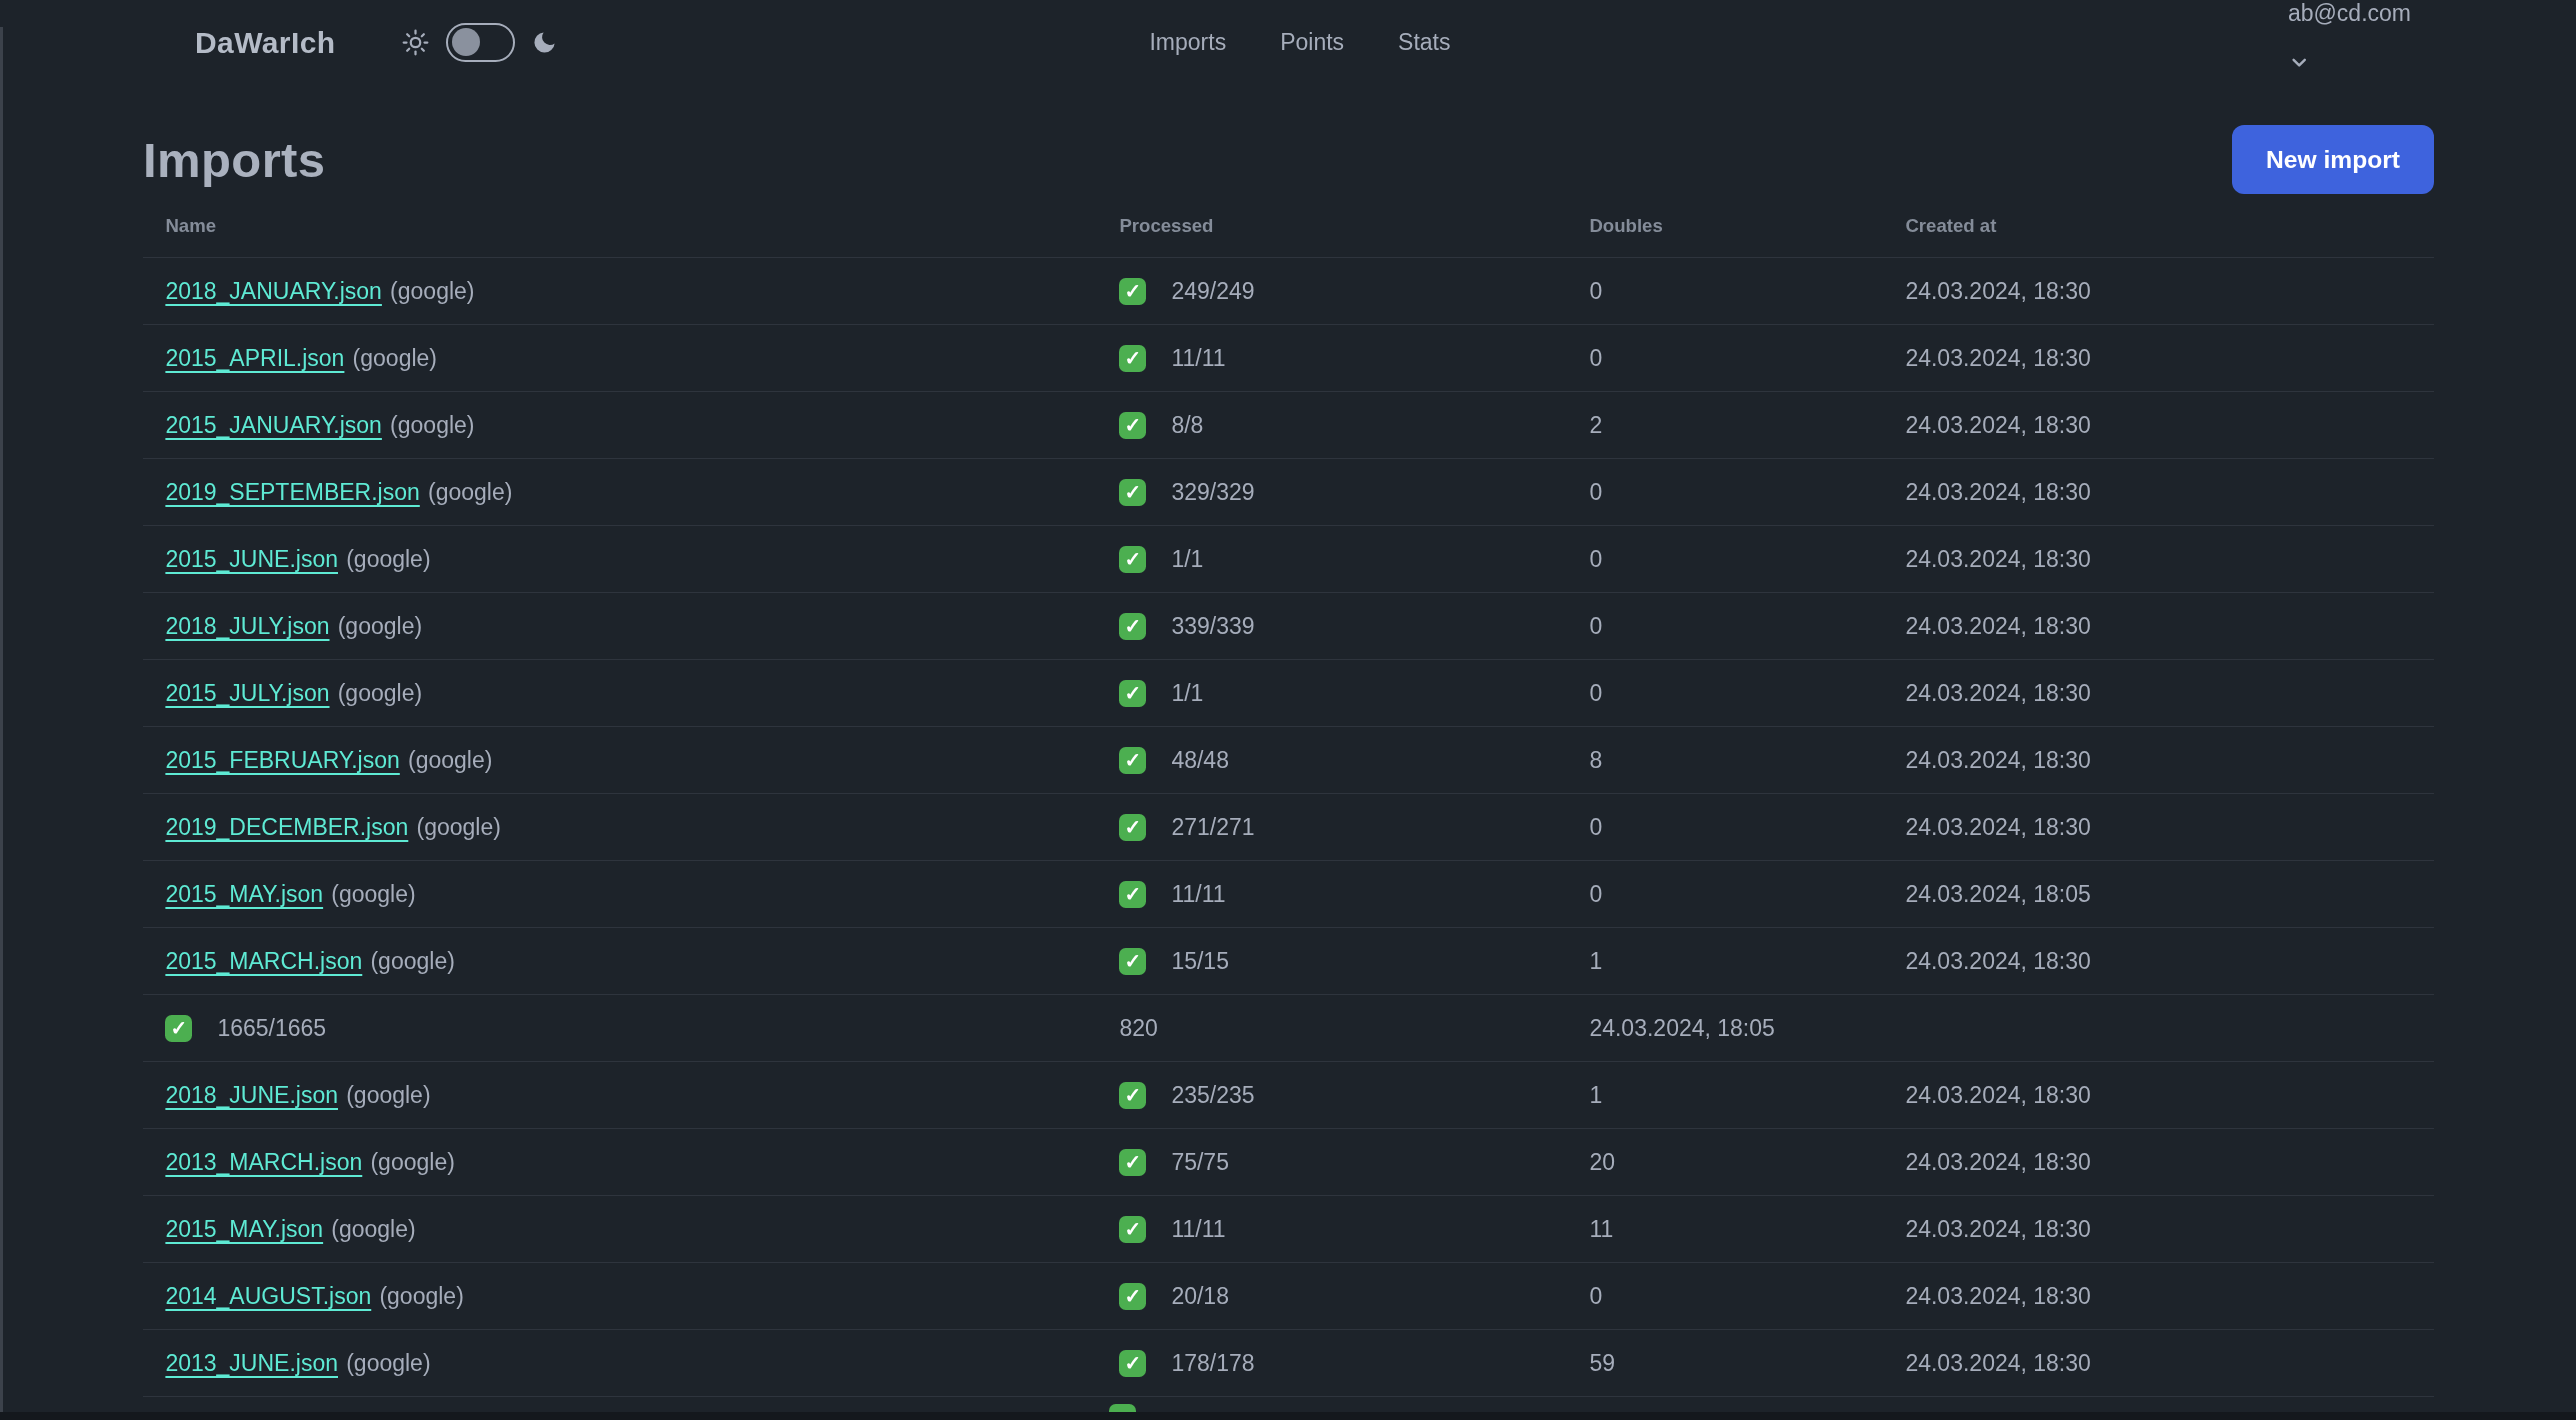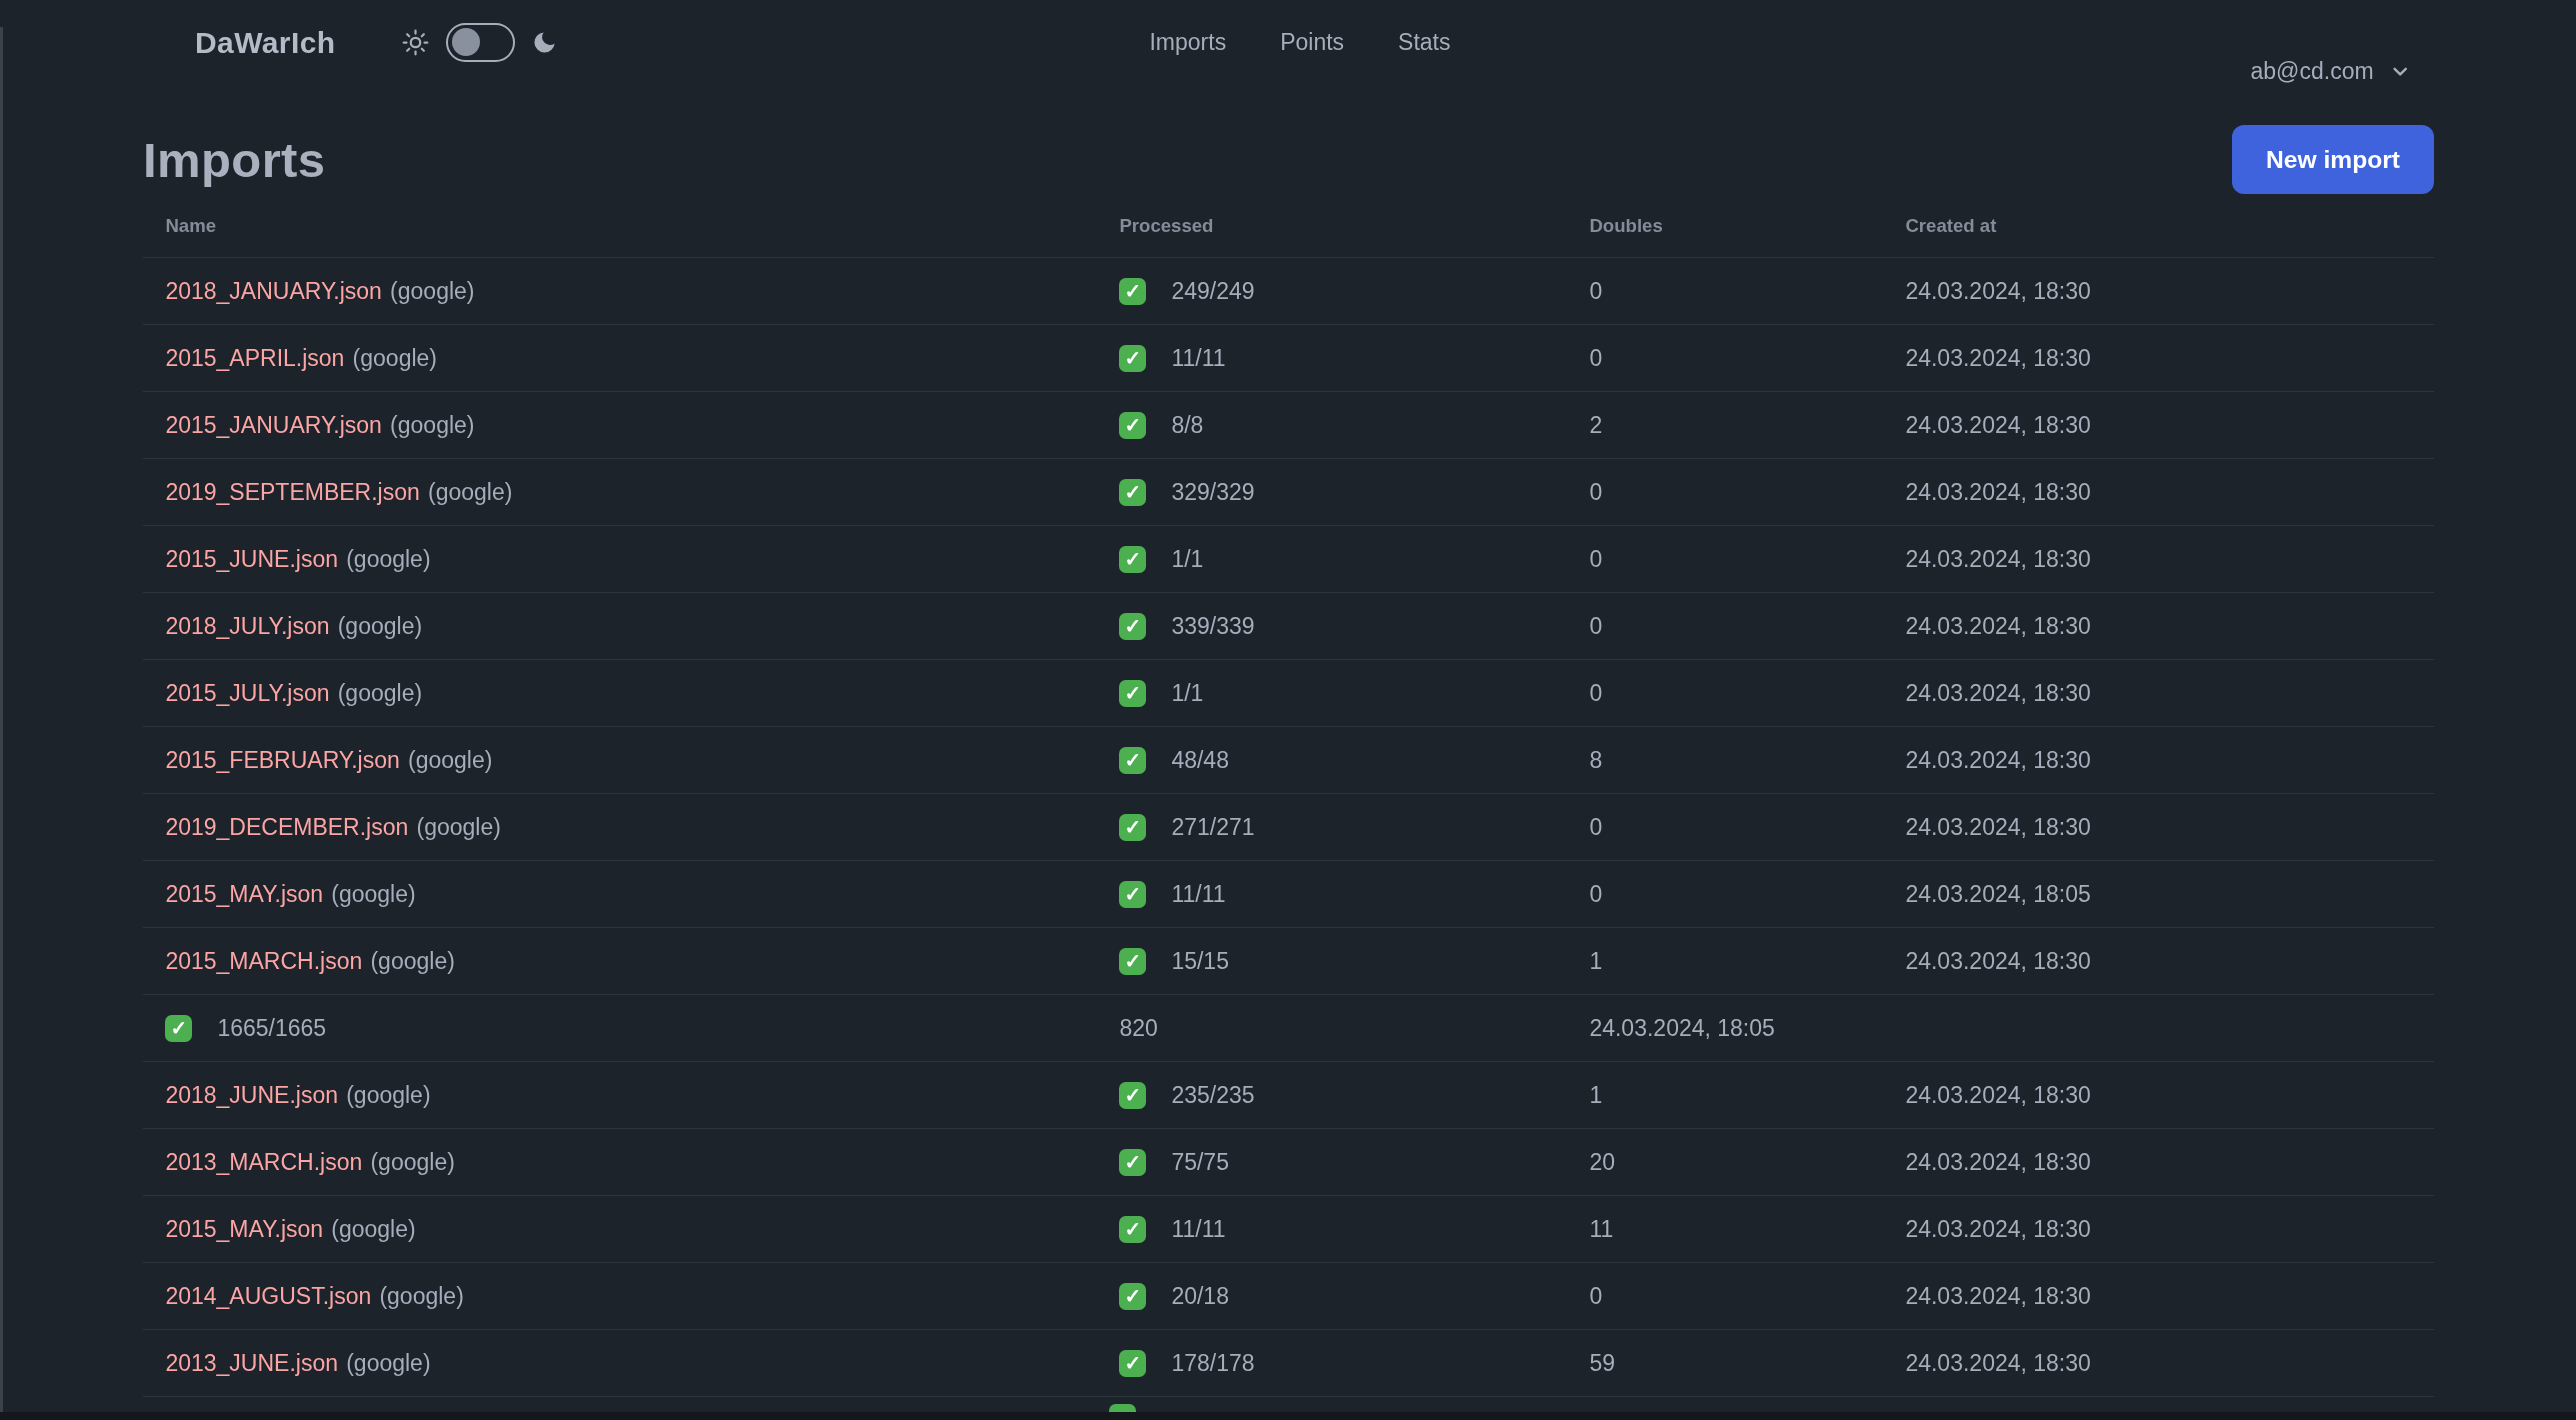--- a/index.html
+++ b/index.html
@@ -21,21 +21,21 @@
     width:69px; height:39px; border:2.2px solid #a6adbb; border-radius:19.4px;
     position:relative; background:transparent; cursor:pointer;
   }
   .toggle .knob {
     position:absolute; left:3.7px; top:3px; width:28px; height:28px;
     border-radius:50%; background:#8a919e;
   }
   .nav-center { position:absolute; left:0; right:0; top:0; height:85px;
     display:flex; align-items:center; justify-content:center; gap:54px; }
   .nav-link { font-size:23px; color:#a6adbb; text-decoration:none; cursor:pointer; }
-  .nav-right { position:absolute; right:177px; top:0; height:85px; display:flex; align-items:flex-end; gap:15px; cursor:pointer; }
+  .nav-right { position:absolute; right:177px; top:0; height:85px; display:flex; align-items:flex-start; gap:24px; cursor:pointer;flex-direction:column; }
   .nav-right .email { font-size:23px; color:#a6adbb; }
 
   
   .page-head {
     margin:40px 142px 0 143px;
     display:flex; align-items:center; justify-content:space-between;
     height:69px;
   }
   .page-title { font-size:49px; font-weight:700; color:#aab1be; letter-spacing:0.4px; }
   .btn-primary {
@@ -44,21 +44,21 @@
     font-family:"Liberation Sans", sans-serif; cursor:pointer;
   }
 
   
   .table { margin:0 142px 0 143px; }
   .tgrid { display:grid; grid-template-columns:944px 460px 306px 582px; align-items:center;gap:10px; }
   .thead { height:64px; border-bottom:1.5px solid #2e343d; }
   .thead .cell { font-size:18.6px; font-weight:700; color:#848c99; padding-left:22.4px; }
   .trow { height:67px; border-bottom:1.5px solid #2e343d; font-size:23px; }
   .trow .cell { padding-left:22.4px; display:flex; align-items:center; }
-  .file-link { color:#fca5a5; text-underline-offset:5.2px; text-decoration-thickness:1.5px; cursor:pointer; }
+  .file-link { color:#5eead4; text-decoration:underline; text-underline-offset:5.2px; text-decoration-thickness:1.5px; cursor:pointer; }
   .src { margin-left:8.2px; }
   .check {
     width:27px; height:27px; border-radius:6.7px; background:#4caf50;
     color:#ffffff; font-size:20px; font-weight:700;
     display:inline-flex; align-items:center; justify-content:center;
     flex:0 0 auto;
   }
   .proc-cell .count { margin-left:25px; }
 
   

